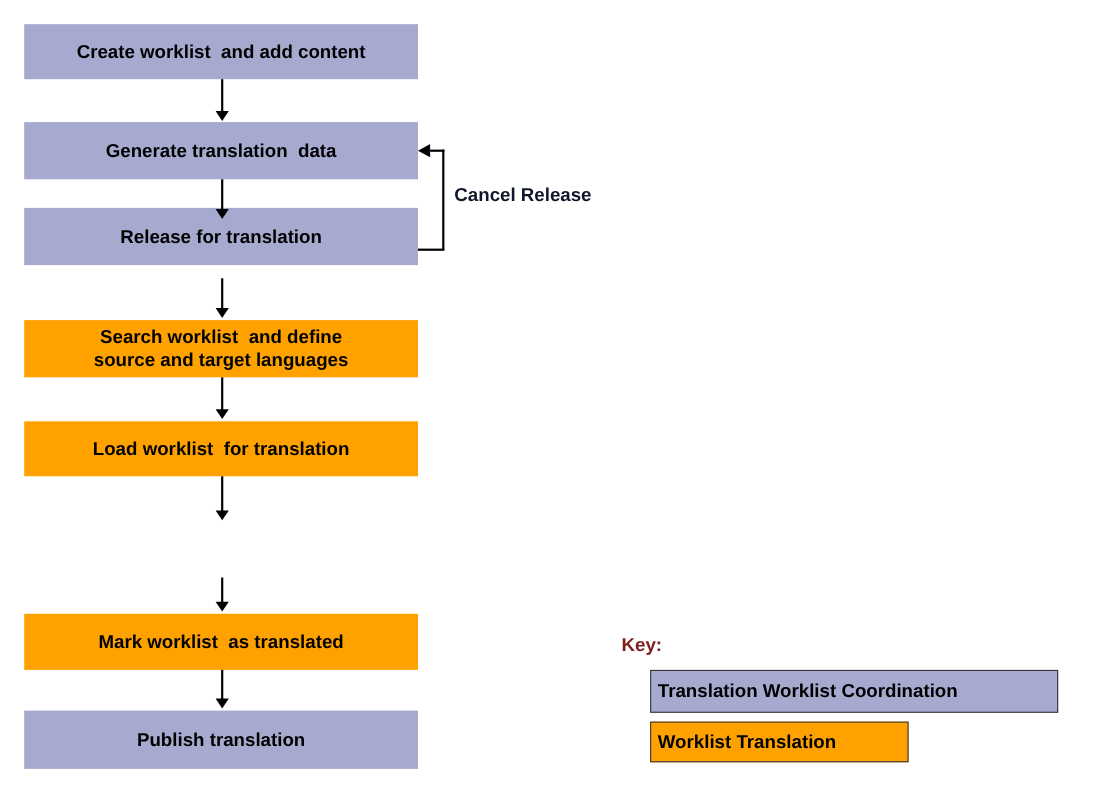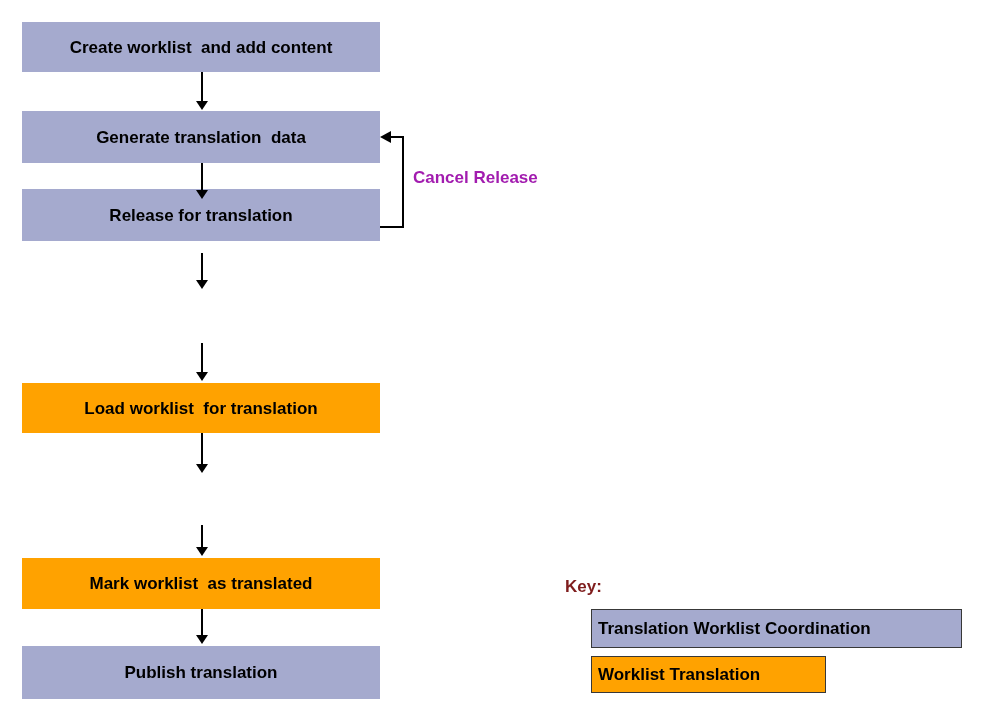--- a/index.html
+++ b/index.html
@@ -63,21 +63,21 @@
     width:0;height:0;
     border-top:6px solid transparent;
     border-bottom:6px solid transparent;
     border-right:11px solid #000000;
   }
   #loop-label{
     position:absolute;
     left:413px;top:168px;
     font-weight:bold;
     font-size:17px;
-    color:#a21caf;
+    color:#0f172a;
     white-space:pre;
   }
 
   #key-title{
     position:absolute;
     left:565px;top:577px;
     font-weight:bold;
     font-size:17px;
     color:#7f1d1d;
   }
@@ -101,20 +101,22 @@
 <body>
 
 <div id="canvas">
 
   <div class="box coord" style="top:22px;height:50px">Create worklist  and add content</div>
 
   <div class="box coord" style="top:111px;height:52px">Generate translation  data</div>
 
   <div class="box coord" style="top:189px;height:52px">Release for translation</div>
 
+  <div class="box trans" style="top:291px;height:52px">Search worklist  and define
+source and target languages</div>
 
   <div class="box trans" style="top:383px;height:50px">Load worklist  for translation</div>
 
 
   <div class="box coord" style="top:646px;height:53px">Publish translation</div>
 
   <div class="box trans" style="top:558px;height:51px">Mark worklist  as translated</div>
 
   <div class="arrow-down" style="top:72px;height:38px"></div>
   <div class="arrow-down" style="top:163px;height:36px"></div>

